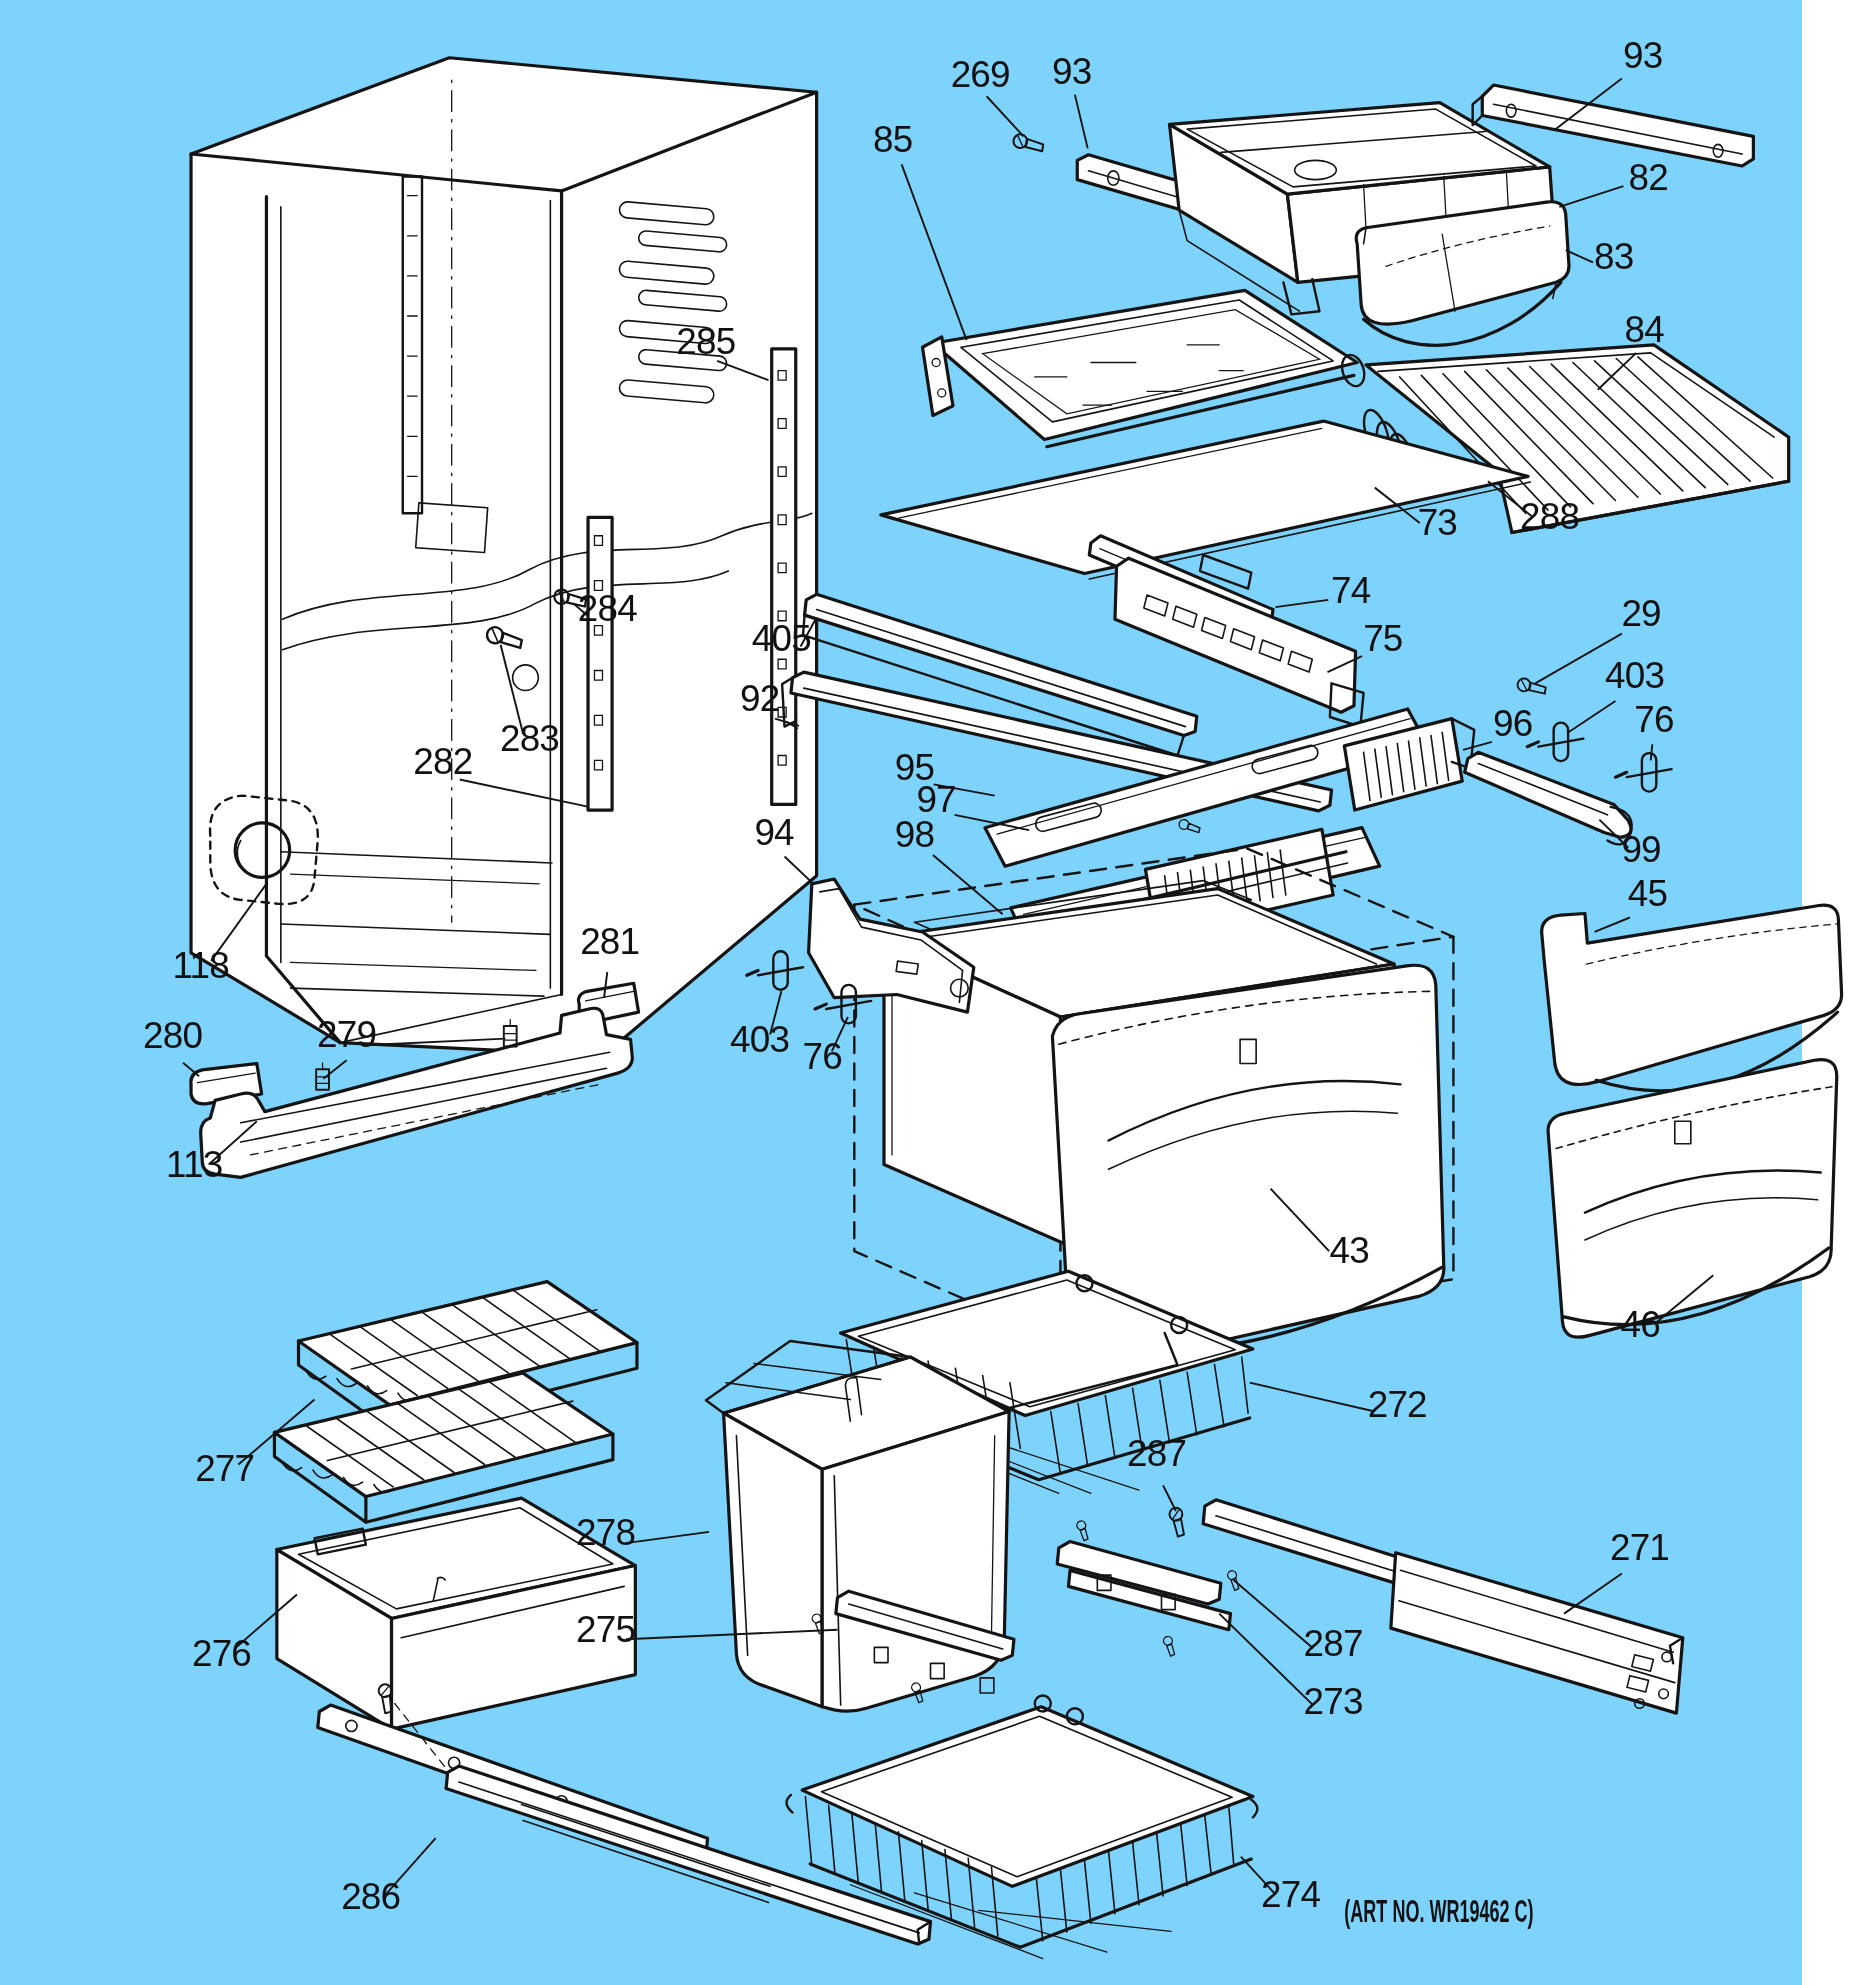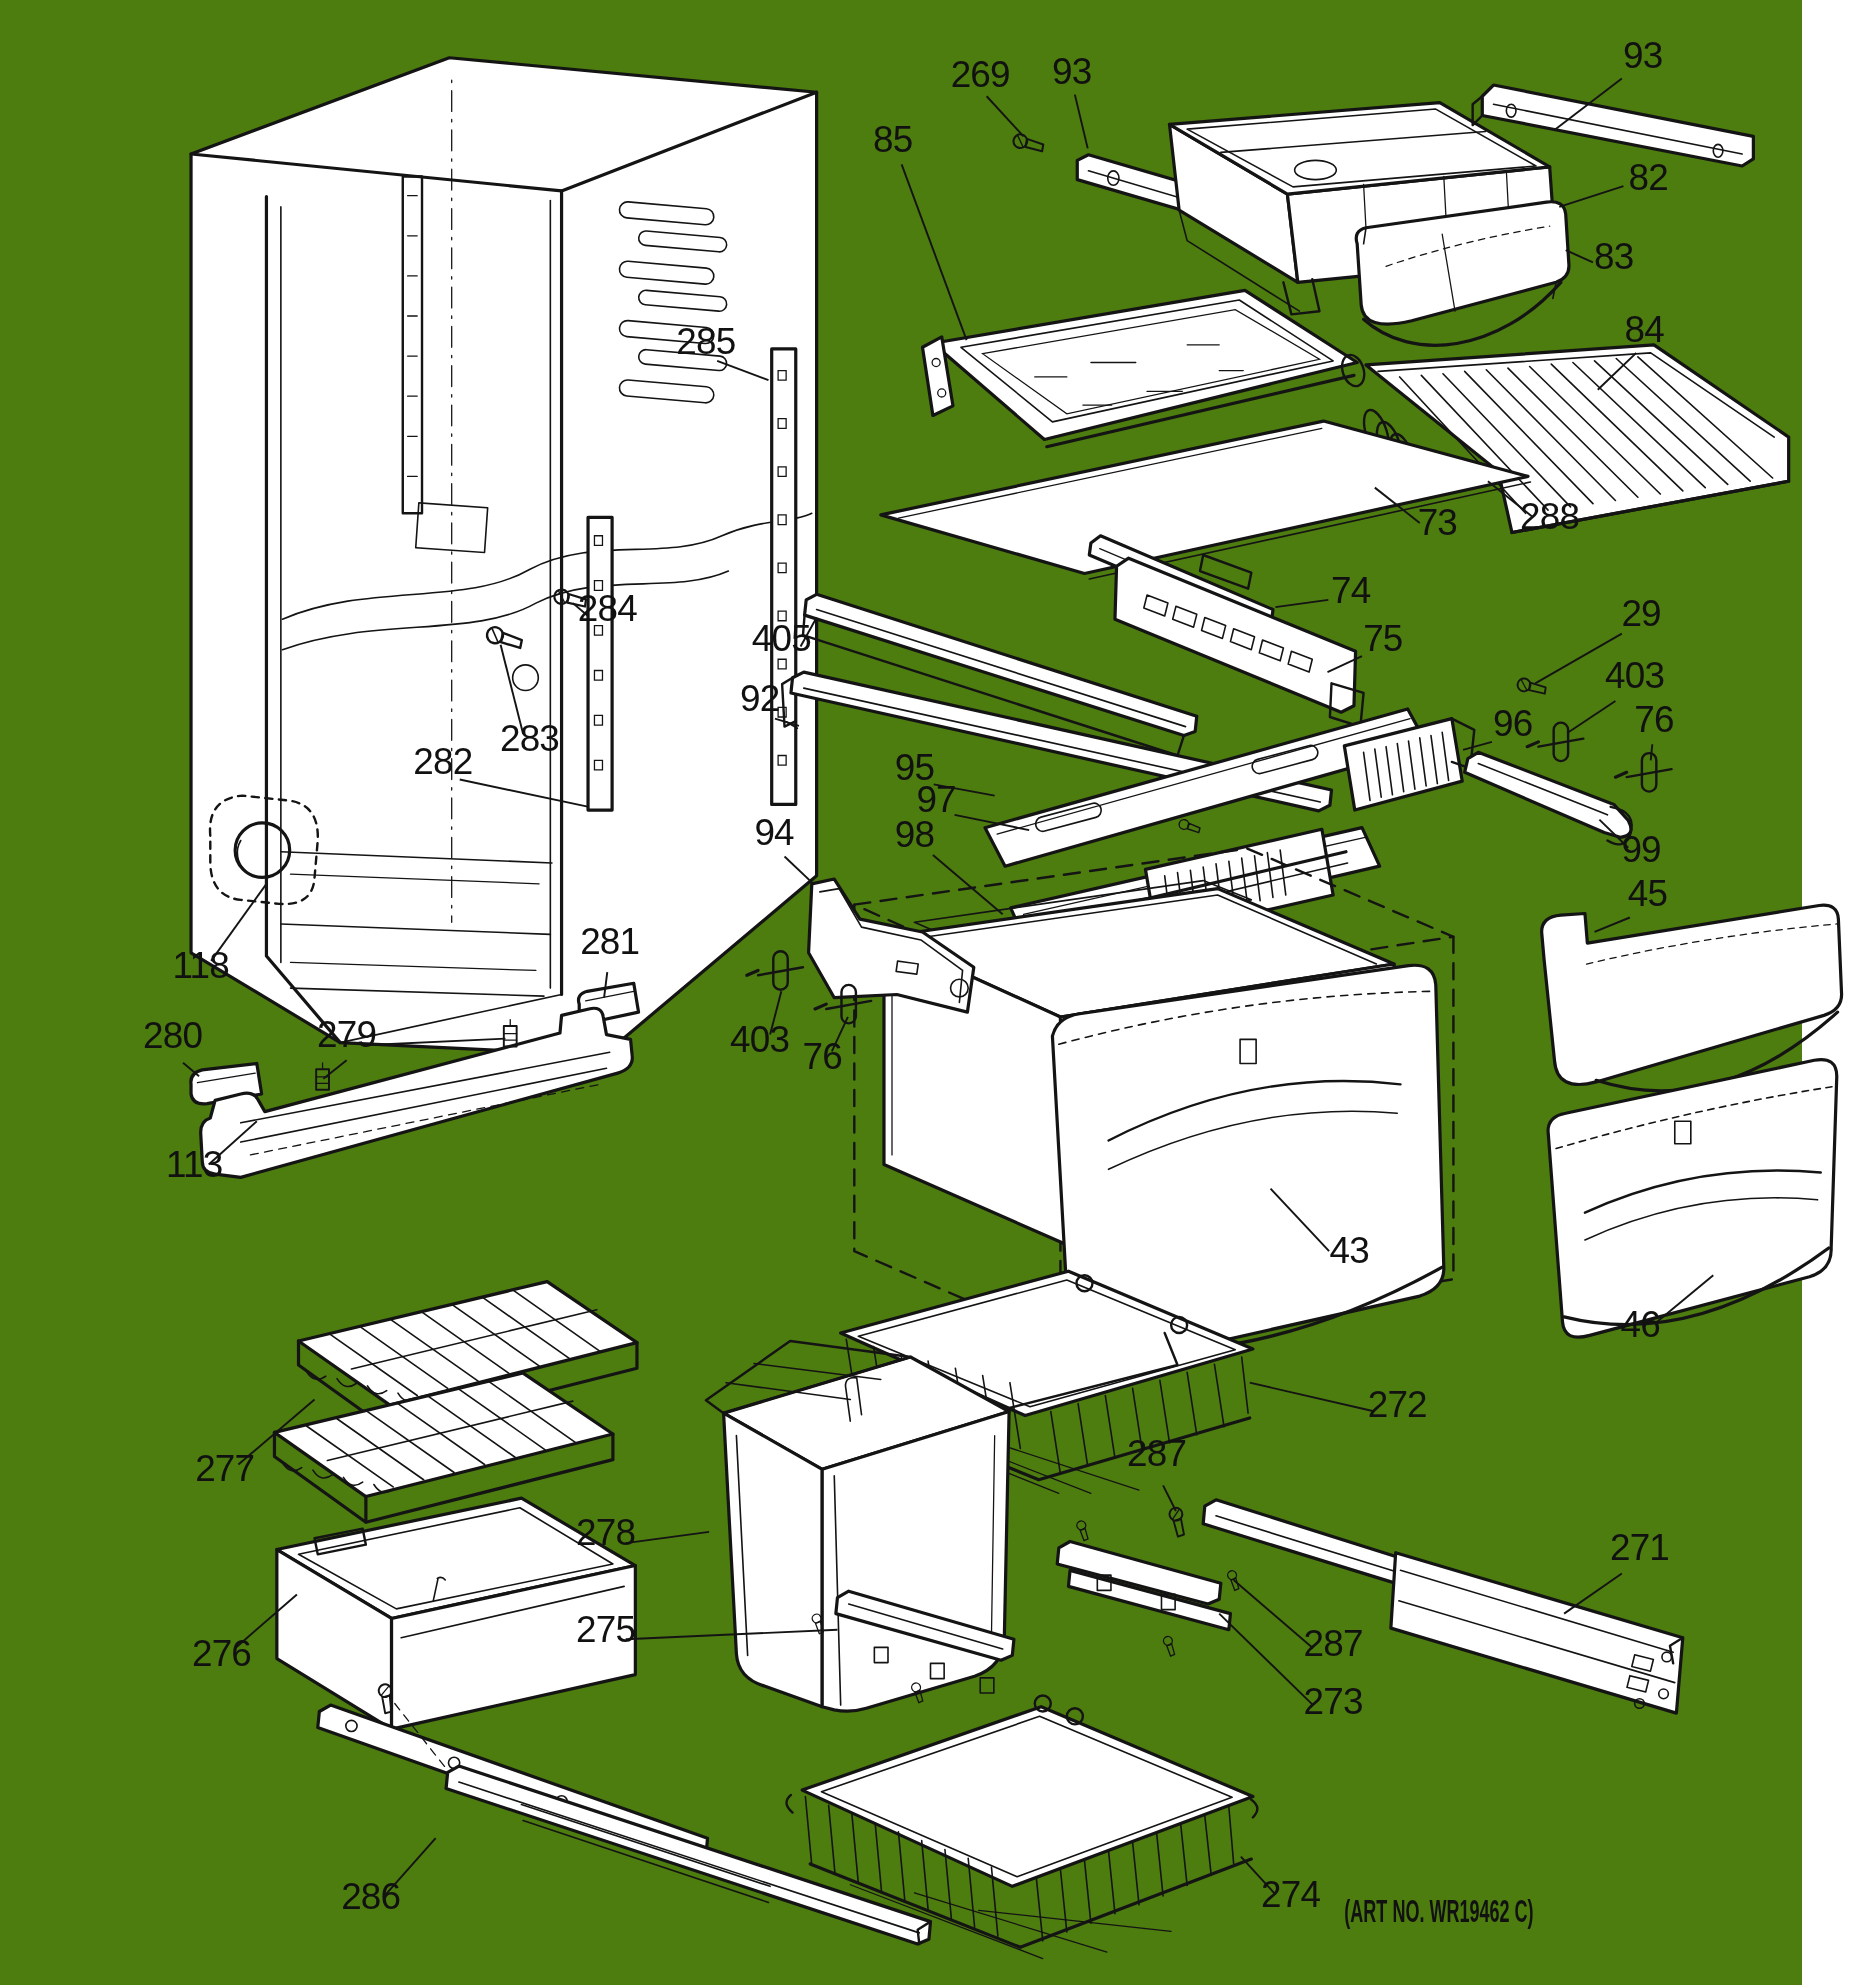--- a/index.html
+++ b/index.html
@@ -1,16 +1,16 @@
 <!DOCTYPE html>
 <html style="font-size:13px"><head>
 <meta charset="utf-8">
 <style>
   html,body{margin:0;padding:0;background:#fff;}
-  .stage{position:relative;width:1802px;height:1985px;background:#4d7c0f;font-family:"Liberation Sans",sans-serif;}
+  .stage{position:relative;width:1802px;height:1985px;background:#7dd3fc;font-family:"Liberation Sans",sans-serif;}
   svg{position:absolute;left:0;top:0;}
   .ln{fill:none;stroke:#141414;stroke-width:4;stroke-linejoin:round;stroke-linecap:round;}
   .lf{fill:#ffffff;stroke:#141414;stroke-width:4;stroke-linejoin:round;}
   .l3{fill:none;stroke:#141414;stroke-width:3;stroke-linejoin:round;stroke-linecap:round;}
   .l2{fill:none;stroke:#141414;stroke-width:2;stroke-linejoin:round;stroke-linecap:round;}
   .l1{fill:none;stroke:#141414;stroke-width:1.6;stroke-linecap:round;}
   .dash{stroke-dasharray:20 13;}
   .dash2{stroke-dasharray:9 8;}
   .ldr{stroke:#141414;stroke-width:2.4;fill:none;}
   text.callout{font-family:"Liberation Sans",sans-serif;font-size:46px;fill:#111;text-anchor:middle;letter-spacing:-1px;}

